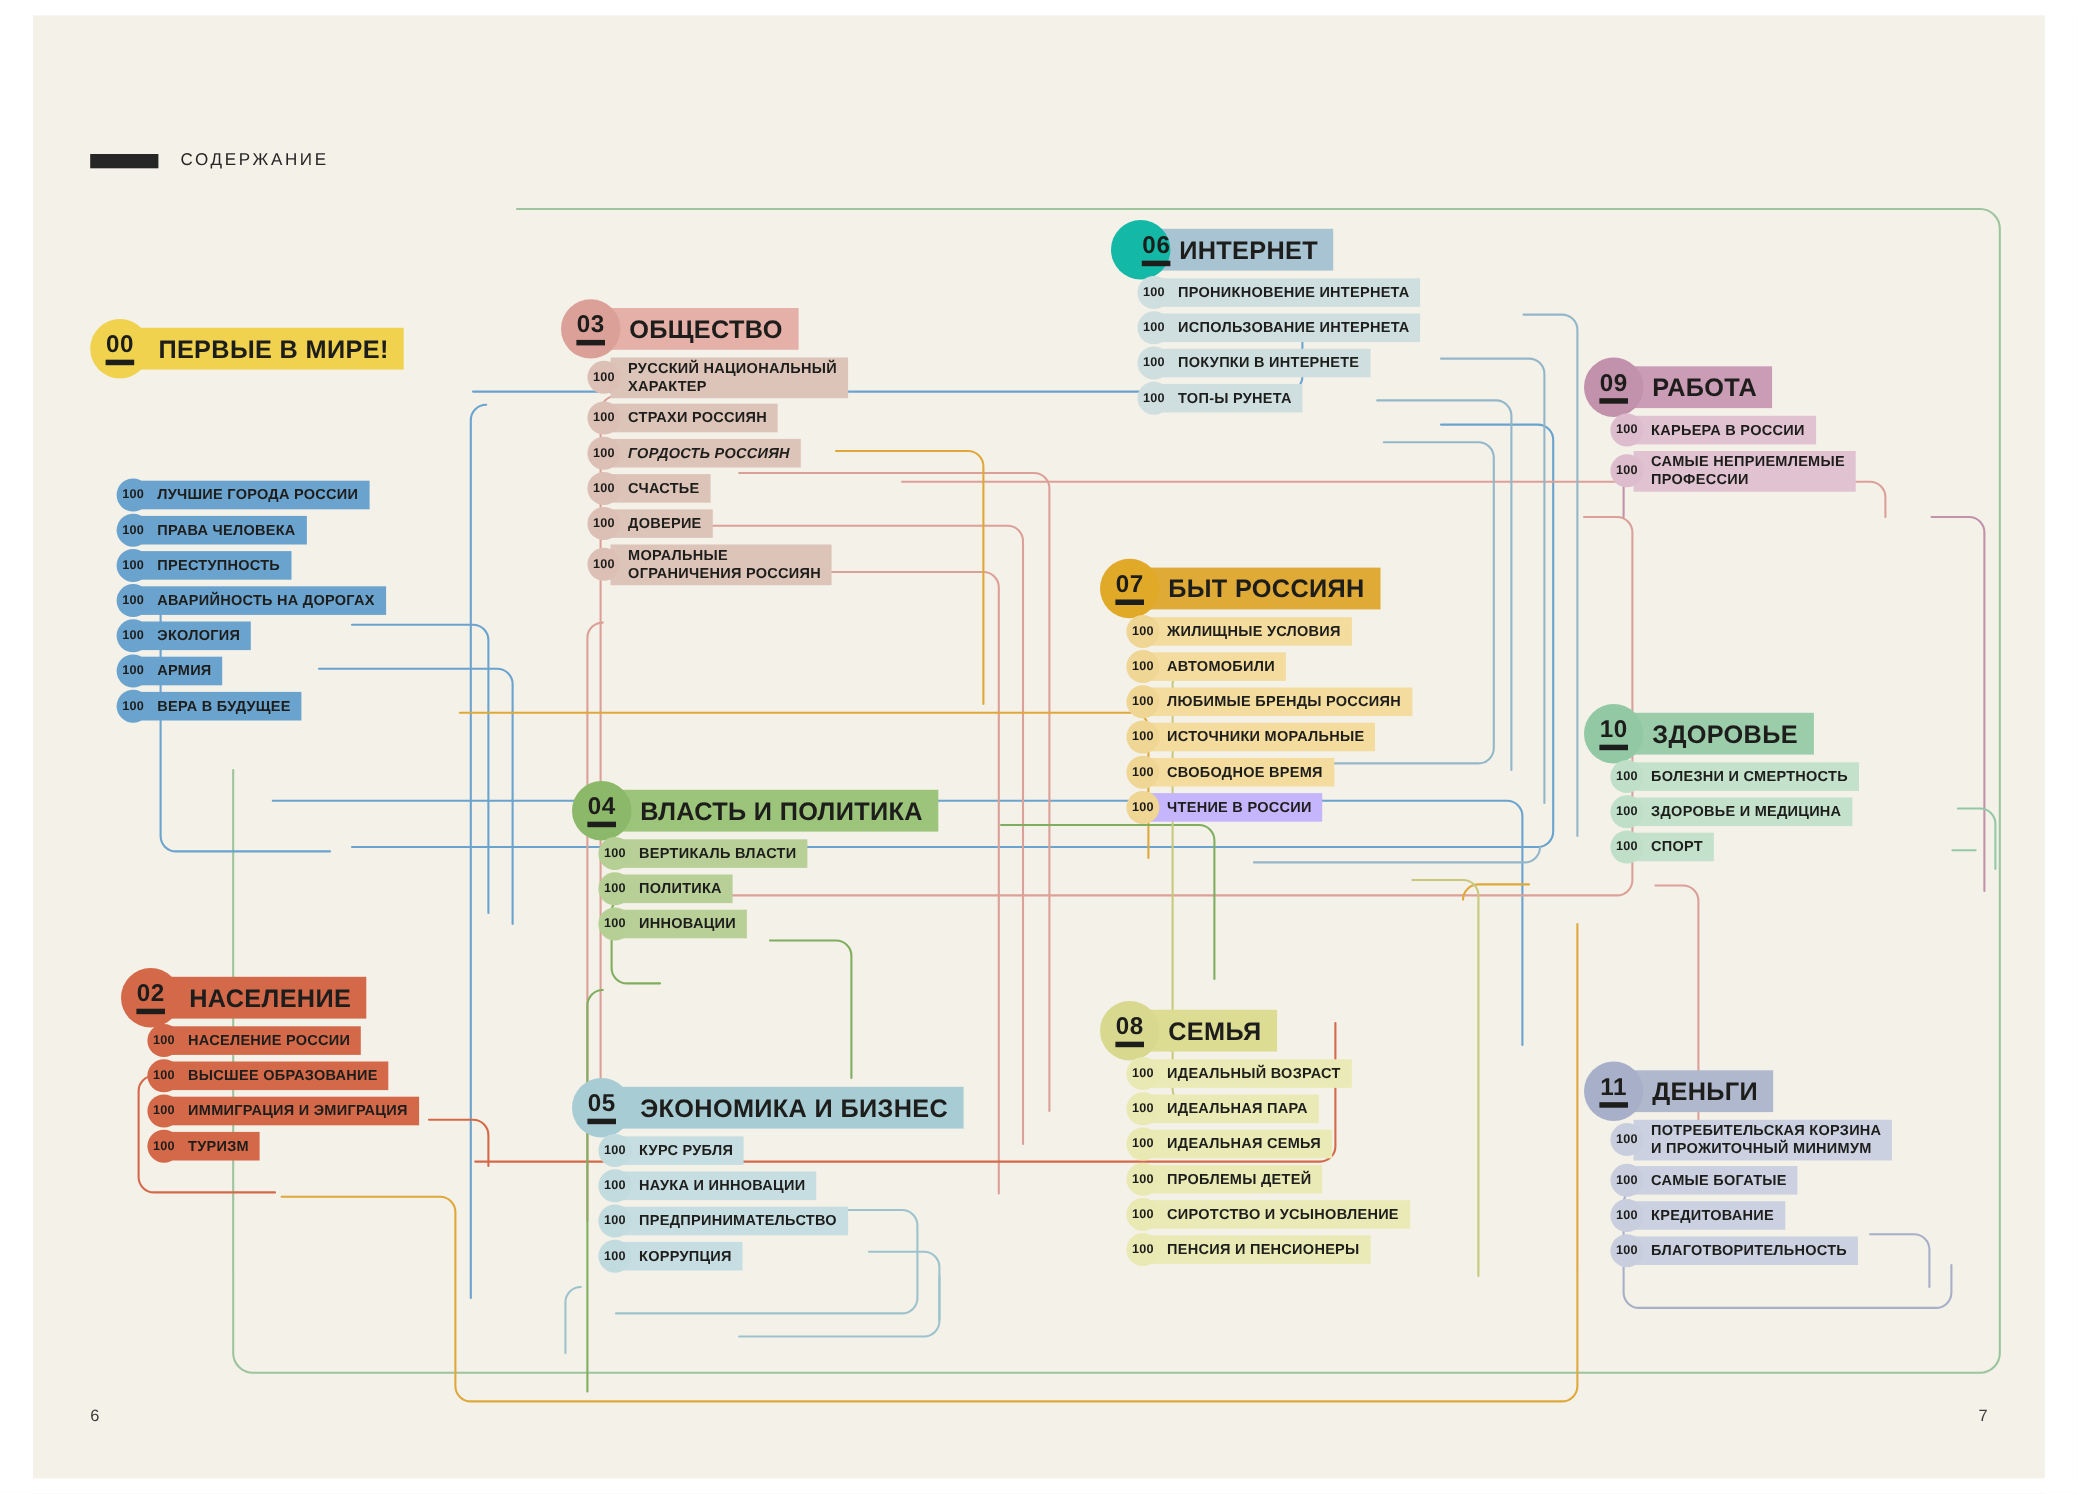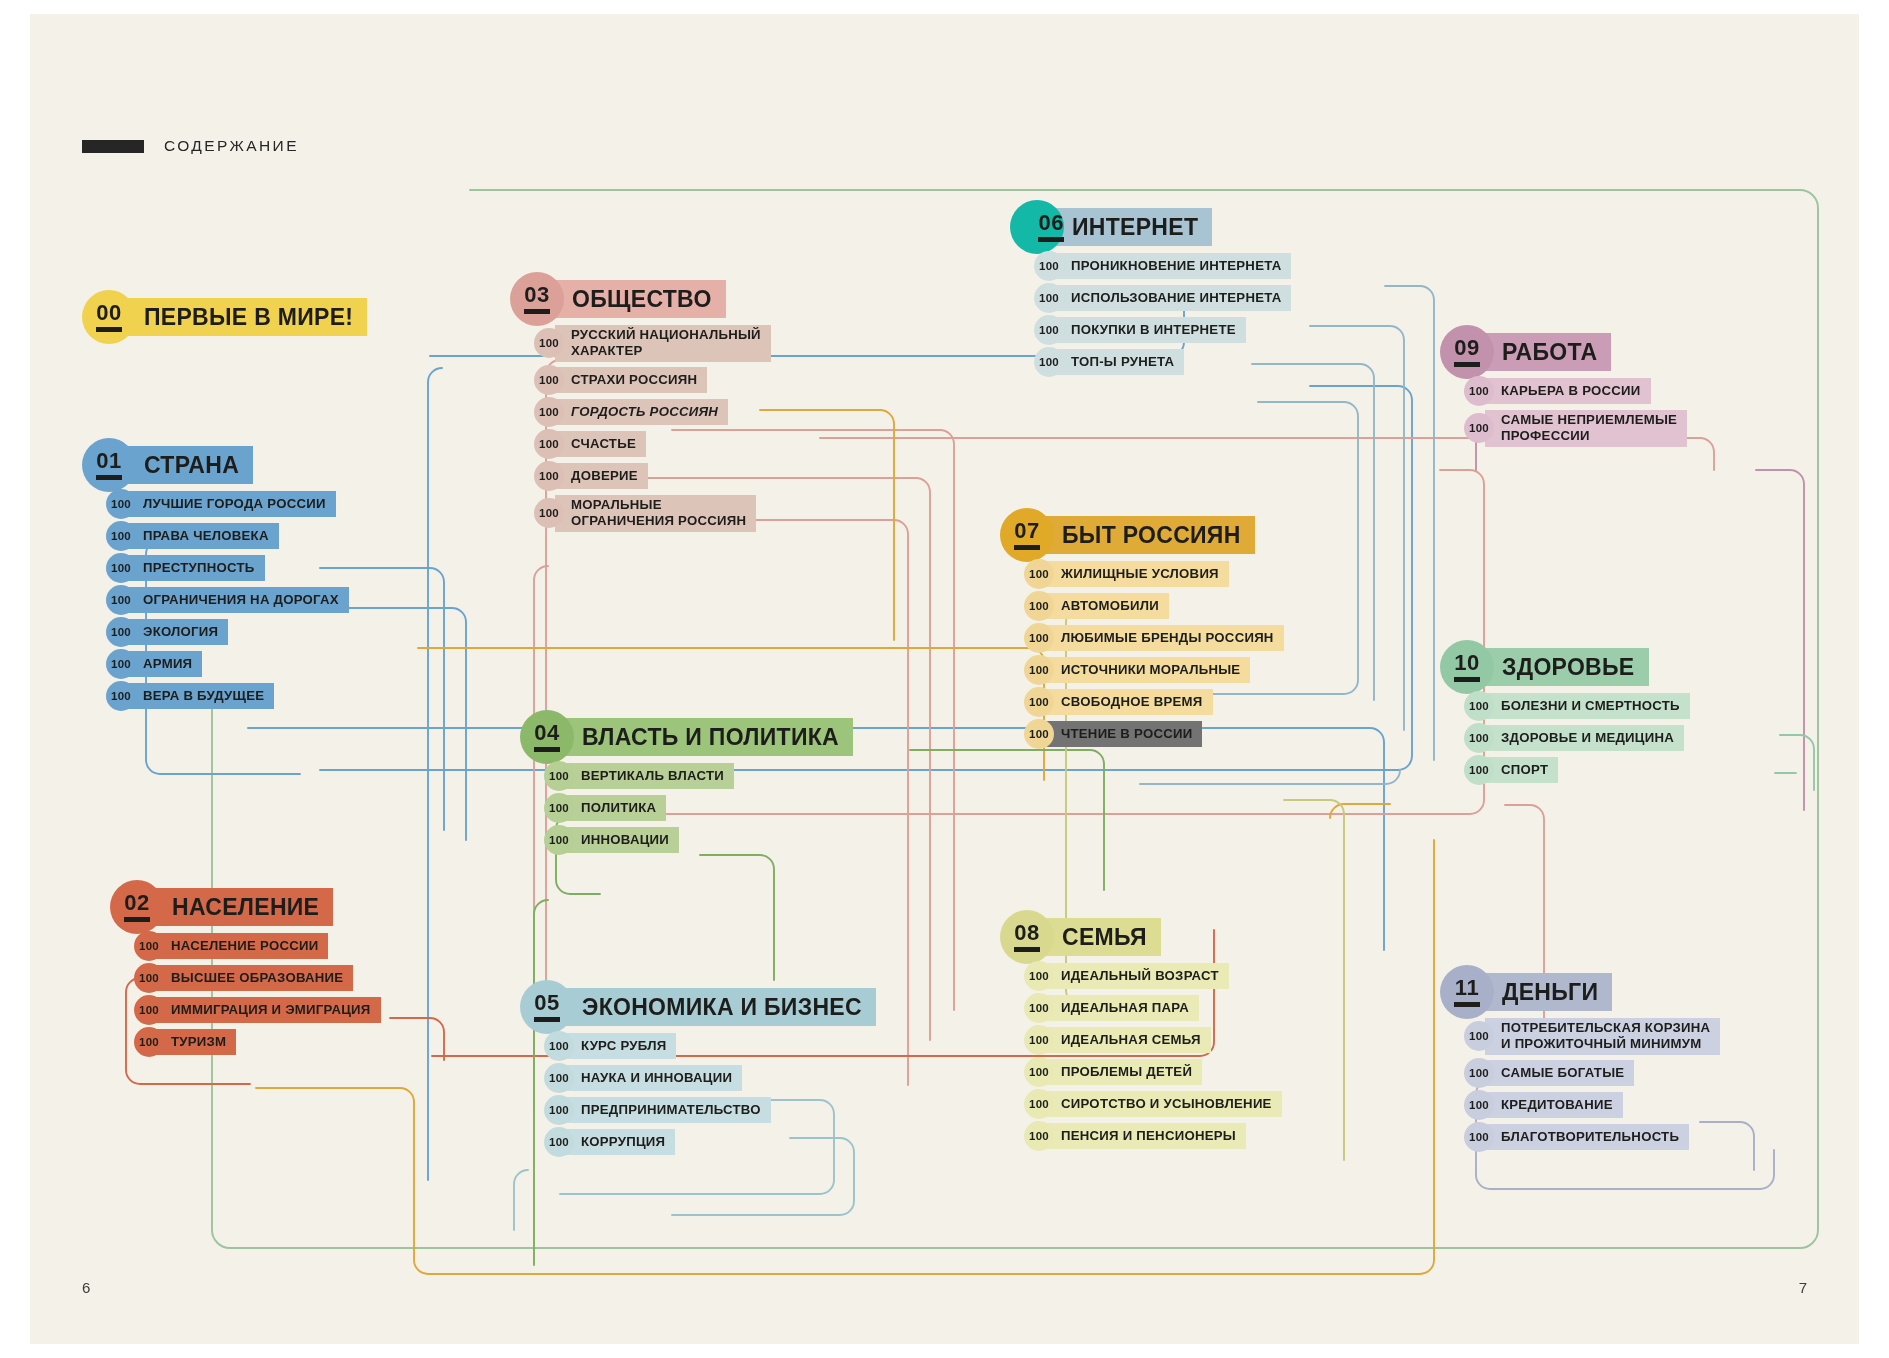--- a/index.html
+++ b/index.html
@@ -157,29 +157,20 @@
           <div class="sec-badge" style="background: rgb(240, 210, 79);">
             <div class="num">00</div>
             <div class="ul"></div>
           </div>
           <div class="sec-bar" style="background: rgb(240, 210, 79);">
             <div class="t">ПЕРВЫЕ В МИРЕ!</div>
           </div>
         </div>
       </div>
       <div class="sec" style="left: 82px; top: 438px;">
-        <div class="sec-head">
-          <div class="sec-badge" style="background: rgb(107, 163, 207);">
-            <div class="num">01</div>
-            <div class="ul"></div>
-          </div>
-          <div class="sec-bar" style="background: rgb(107, 163, 207);">
-            <div class="t">СТРАНА</div>
-          </div>
-        </div>
         <div class="items" style="margin-left: 24px;">
           <div class="item">
             <div class="dot" style="background: rgb(107, 163, 207);">
               <span>100</span>
             </div>
             <div class="chip" style="background: rgb(107, 163, 207);">
               <div class="lbl">ЛУЧШИЕ ГОРОДА РОССИИ</div>
             </div>
           </div>
           <div class="item">
@@ -196,21 +187,21 @@
             </div>
             <div class="chip" style="background: rgb(107, 163, 207);">
               <div class="lbl">ПРЕСТУПНОСТЬ</div>
             </div>
           </div>
           <div class="item">
             <div class="dot" style="background: rgb(107, 163, 207);">
               <span>100</span>
             </div>
             <div class="chip" style="background: rgb(107, 163, 207);">
-              <div class="lbl">ОГРАНИЧЕНИЯ НА ДОРОГАХ</div>
+              <div class="lbl">АВАРИЙНОСТЬ НА ДОРОГАХ</div>
             </div>
           </div>
           <div class="item">
             <div class="dot" style="background: rgb(107, 163, 207);">
               <span>100</span>
             </div>
             <div class="chip" style="background: rgb(107, 163, 207);">
               <div class="lbl">ЭКОЛОГИЯ</div>
             </div>
           </div>
@@ -515,21 +506,21 @@
               <span>100</span>
             </div>
             <div class="chip" style="background: rgb(243, 220, 158);">
               <div class="lbl">СВОБОДНОЕ ВРЕМЯ</div>
             </div>
           </div>
           <div class="item">
             <div class="dot" style="background: rgb(240, 214, 149);">
               <span>100</span>
             </div>
-            <div class="chip" style="background: #737373;">
+            <div class="chip" style="background: #c4b5fd;">
               <div class="lbl">ЧТЕНИЕ В РОССИИ</div>
             </div>
           </div>
         </div>
       </div>
       <div class="sec" style="left: 1000px; top: 910px;">
         <div class="sec-head">
           <div class="sec-badge" style="background: rgb(216, 217, 143);">
             <div class="num">08</div>
             <div class="ul"></div>

